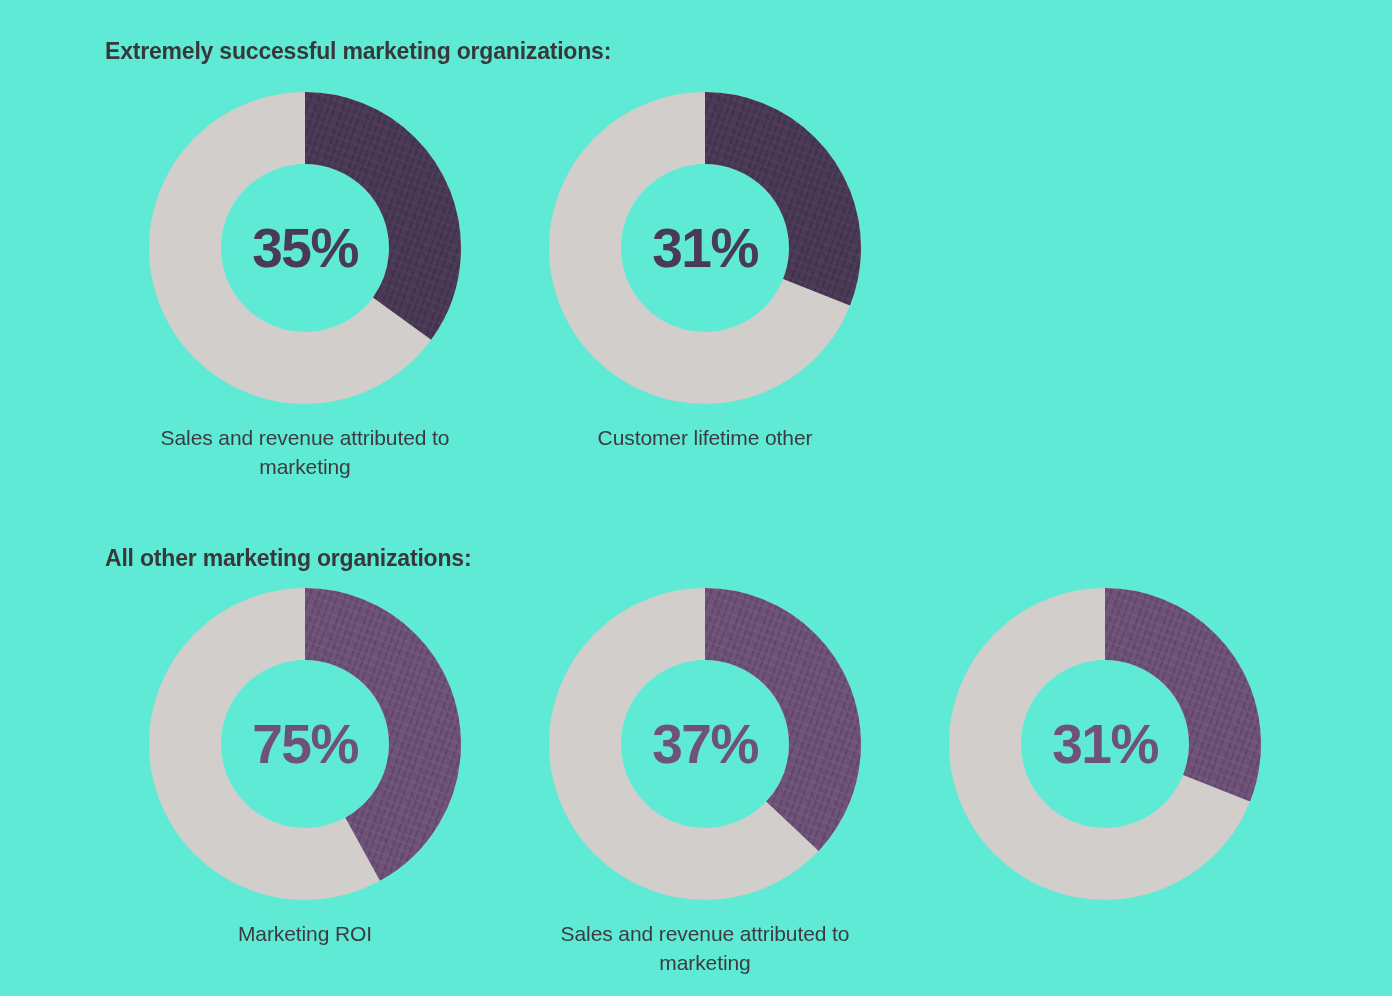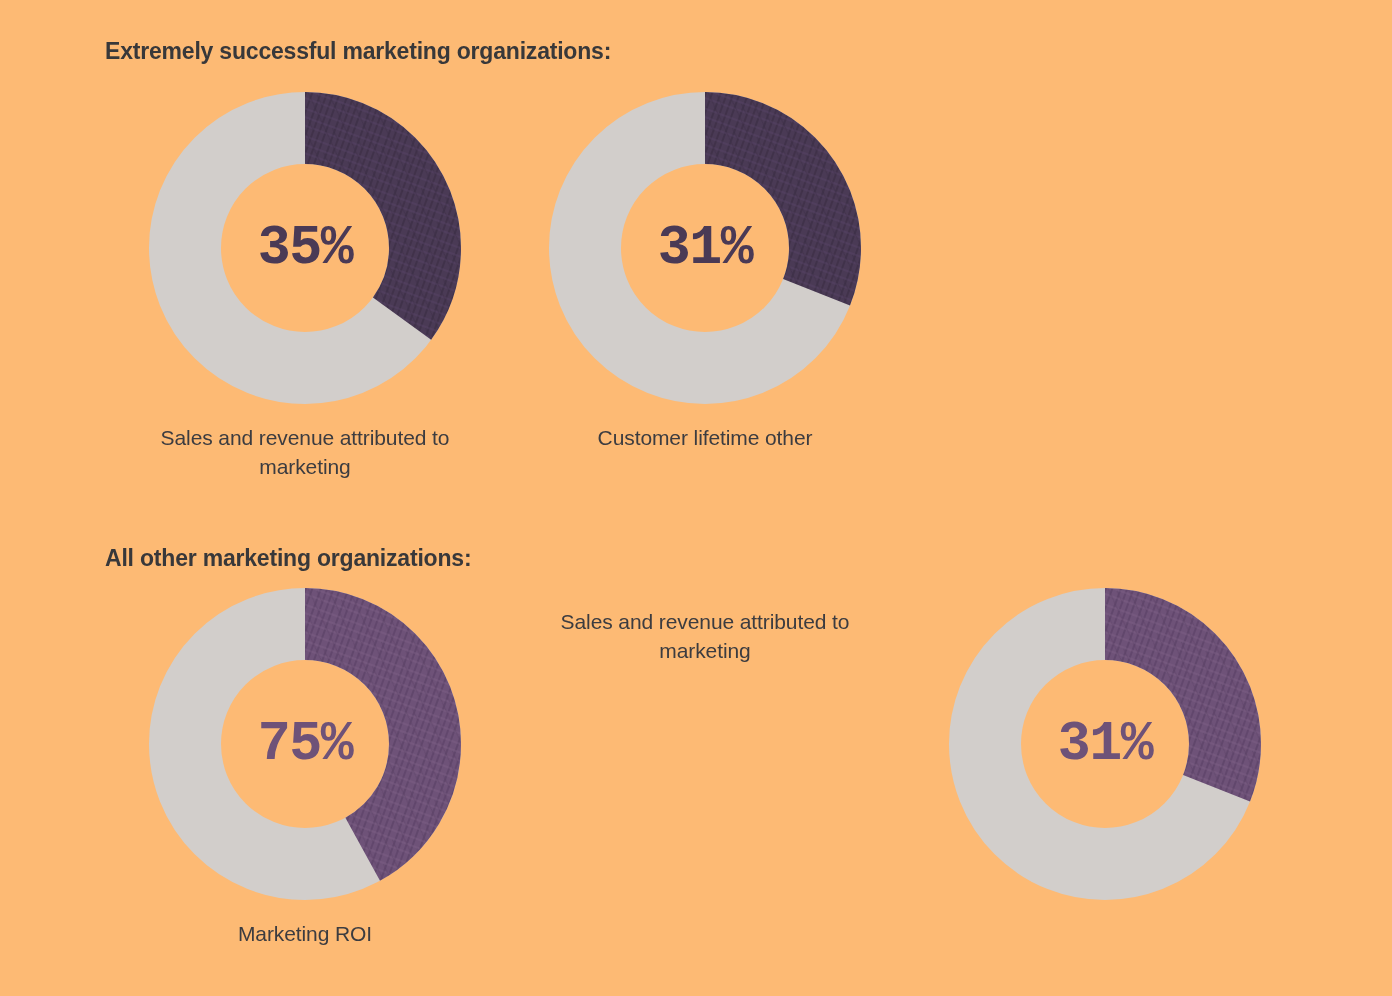--- a/index.html
+++ b/index.html
@@ -10,21 +10,21 @@
     height: 996px;
     background: #FFFFFF;
     font-family: "Liberation Sans", sans-serif;
     overflow: hidden;
   }
 
   .page {
     position: relative;
     width: 1392px;
     height: 996px;
-    background: #fdba74;
+    background: #5eead4;
   }
 
   
   .section-heading {
     position: absolute;
     left: 105px;
     font-size: 23px;
     font-weight: bold;
     color: #38383A;
     letter-spacing: -0.2px;
@@ -49,21 +49,20 @@
     width: 400px;
     display: flex;
     flex-direction: column;
     align-items: center;
   }
 
   .donut-wrap {
     position: relative;
     width: 312px;
     height: 312px;
-    font-family: Liberation Mono, monospace;
   }
 
   .donut-svg {
     display: block;
     width: 312px;
     height: 312px;
   }
 
   .donut-value {
     position: absolute;
@@ -175,20 +174,27 @@
           </defs>
           <circle cx="156" cy="156" r="120" fill="none" stroke="#D2CECB" stroke-width="72"></circle>
           <circle class="donut-arc" cx="156" cy="156" r="120" fill="none" stroke="url(#hatch-light-1)" stroke-width="72" transform="rotate(-90 156 156)" stroke-dasharray="316.6716 437.3084"></circle>
         </svg>
         <div class="donut-value" style="color:#6E5278">75%</div>
       </div>
       <div class="chart-label">Marketing ROI</div>
     </div>
 
     <div class="chart-cell">
+      <div class="donut-wrap">
+        <svg class="donut-svg" viewBox="0 0 312 312">
+          <circle cx="156" cy="156" r="120" fill="none" stroke="#D2CECB" stroke-width="72"></circle>
+          <circle class="donut-arc" cx="156" cy="156" r="120" fill="none" stroke="url(#hatch-light-1)" stroke-width="72" transform="rotate(-90 156 156)" stroke-dasharray="278.9726 475.0074"></circle>
+        </svg>
+        <div class="donut-value" style="color:#6E5278">37%</div>
+      </div>
       <div class="chart-label">Sales and revenue attributed to marketing</div>
     </div>
 
     <div class="chart-cell">
       <div class="donut-wrap">
         <svg class="donut-svg" viewBox="0 0 312 312">
           <circle cx="156" cy="156" r="120" fill="none" stroke="#D2CECB" stroke-width="72"></circle>
           <circle class="donut-arc" cx="156" cy="156" r="120" fill="none" stroke="url(#hatch-light-1)" stroke-width="72" transform="rotate(-90 156 156)" stroke-dasharray="233.7338 520.2462"></circle>
         </svg>
         <div class="donut-value" style="color:#6E5278">31%</div>

